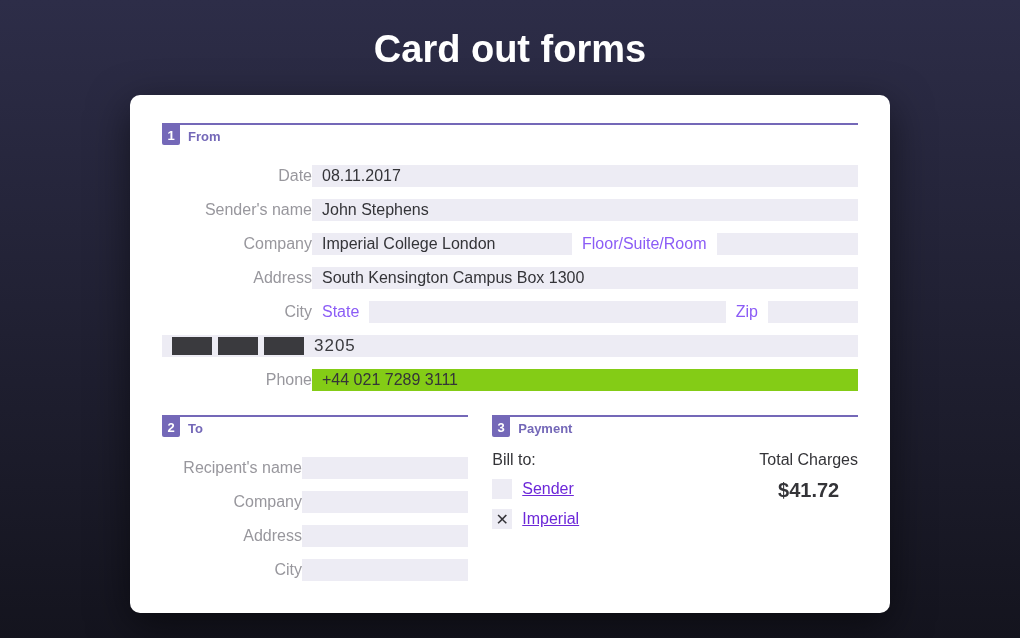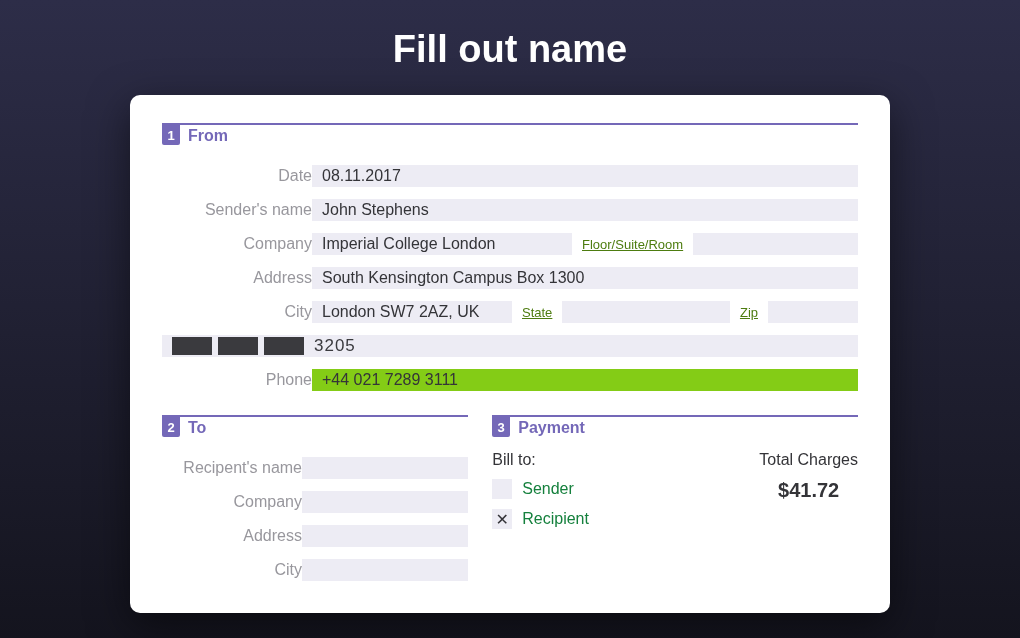--- a/index.html
+++ b/index.html
@@ -44,21 +44,21 @@
     display: inline-flex;
     align-items: center;
     justify-content: center;
     width: 18px;
     height: 20px;
     margin-top: -2px;
     border-radius: 0 0 2px 2px;
   }
   .section-title {
     color: #7468b8;
-    font-size: 16px;
+    font-size: 13px;
     font-weight: 600;
     margin-left: 8px;
   }
 
   .row {
     display: flex;
     align-items: center;
     height: 34px;
     text-align: right;
   }
@@ -71,27 +71,26 @@
   .field {
     background: #edecf4;
     height: 22px;
     display: flex;
     align-items: center;
     padding: 0 10px;
     color: #343438;
     font-size: 16px;
   }
   .inline-label {
-    color: #4d7c0f;
-    font-size: 13px;
+    color: #8b5cf6;
+    font-size: 16px;
     padding: 0 10px;
     display: flex;
     align-items: center;
     white-space: nowrap;
-    text-decoration: underline;
   }
   .highlight {
     background: #84cc16;
   }
   .card-seg {
     background: #3a3a3e;
     width: 40px;
     height: 18px;
     margin-right: 6px;
   }
@@ -133,28 +132,28 @@
     width: 20px;
     height: 20px;
     background: #edecf4;
     display: flex;
     align-items: center;
     justify-content: center;
     font-size: 16px;
     color: #343438;
     cursor: pointer;
   }
-  .checkbox-label { color: #15803d; font-size: 16px; }
+  .checkbox-label { color: #6d28d9; font-size: 16px; text-decoration: underline; }
   .total-label { color: #343438; font-size: 16px; font-weight: 500; margin-bottom: 10px; white-space: nowrap;}
   .total-value { color: #343438; font-size: 20px; font-weight: 600; margin-top: 4px;}
 </style>
 </head>
 <body>
 
-<div class="page-title">Fill out name</div>
+<div class="page-title">Card out forms</div>
 
 <div class="form-card">
 
   <div class="section-header">
     <span class="section-number">1</span>
     <span class="section-title">From</span>
   </div>
 
   <div class="row">
     <div class="label">Date</div>
@@ -173,21 +172,20 @@
     <div class="field" style="flex:1"></div>
   </div>
 
   <div class="row">
     <div class="label">Address</div>
     <div class="field" style="flex:1">South Kensington Campus Box 1300</div>
   </div>
 
   <div class="row">
     <div class="label">City</div>
-    <div class="field" style="flex:0 0 200px">London SW7 2AZ, UK</div>
     <div class="inline-label">State</div>
     <div class="field" style="flex:1"></div>
     <div class="inline-label">Zip</div>
     <div class="field" style="flex:0 0 90px"></div>
   </div>
 
   <div class="row card-row">
     <div class="field" style="flex:1">
       <span class="card-seg"></span>
       <span class="card-seg"></span>
@@ -233,21 +231,21 @@
       </div>
       <div class="pay-row">
         <div class="pay-left">
           <div class="bill-title">Bill to:</div>
           <div class="checkbox-row">
             <div class="checkbox"></div>
             <div class="checkbox-label">Sender</div>
           </div>
           <div class="checkbox-row">
             <div class="checkbox">✕</div>
-            <div class="checkbox-label">Recipient</div>
+            <div class="checkbox-label">Imperial</div>
           </div>
         </div>
         <div class="pay-right">
           <div class="total-label">Total  Charges</div>
           <div class="total-value">$41.72</div>
         </div>
       </div>
     </div>
 
   </div>

